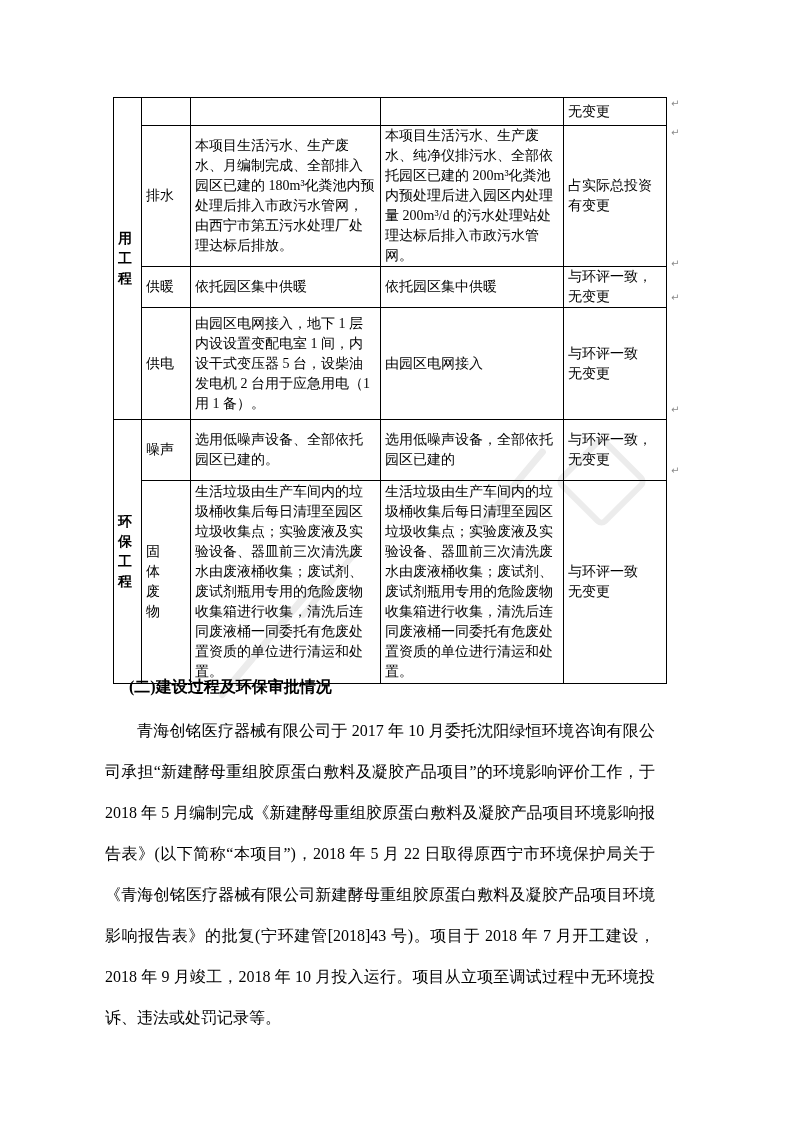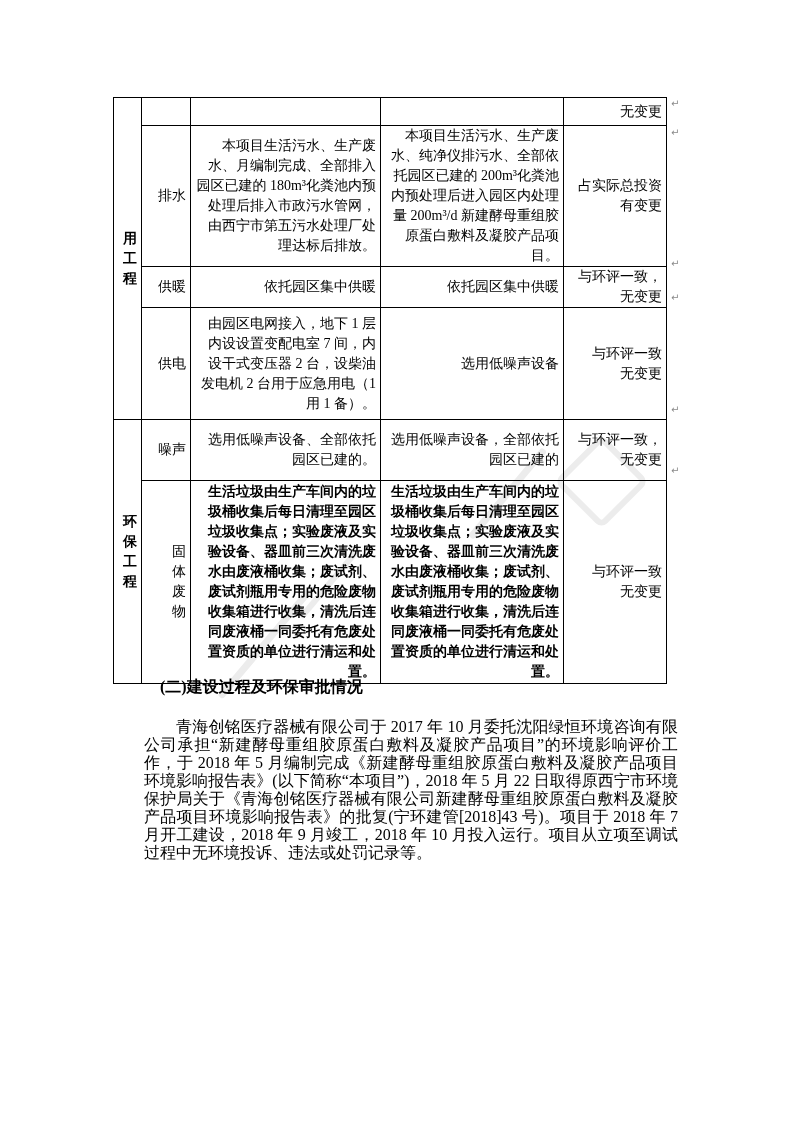--- a/index.html
+++ b/index.html
@@ -13,48 +13,48 @@
   }
 
   
   .tablewrap { position:absolute; left:113px; top:97px; }
   table.cmp { border-collapse:collapse; table-layout:fixed; }
   table.cmp td {
     border:1px solid #000;
     padding:0 4px;
     font-size:14px;
     line-height:20px;
-    text-align:right;
+    text-align:left;
     vertical-align:middle;
     white-space:pre-line;
     overflow:hidden;
   }
   td.group   { font-weight:bold; font-size:15px; line-height:24px; padding:0 2px; }
   td.grp-top { vertical-align:top; padding-top:3px; }
   td.item    { padding:0 2px; }
   td.item-vert { line-height:33px; padding:0 2px; }
-  td.just    { text-align:justify;font-weight:bold; }
+  td.just    { text-align:justify; }
   .rowmark {
     position:absolute; left:558px;
     color:#8a8a8a; font-size:10px; line-height:10px;
     font-family:"DejaVu Sans",sans-serif;
   }
 
   
   .wm { position:absolute; background:#ececec; border-radius:3px; }
   .wm-ring { position:absolute; border:6px solid #ececec; background:transparent; border-radius:8px; }
 
   
-  .content { position:absolute; left:128px; top:672px; width:566px; }
+  .content { position:absolute; left:97px; top:672px; width:566px; }
   h3.sec {
     margin:0; font-size:16px; font-weight:bold;
     line-height:30px; text-indent:2em;
   }
   p.para {
-    margin:16px; font-size:16px; line-height:18px;
+    margin:8px; font-size:16px; line-height:41px;
     text-align:justify; text-indent:2em;
   }
 </style>
 </head>
 <body>
 
 <div class="page">
 
   <div class="wm" style="left:450px; top:490px; width:115px; height:7px; transform:rotate(-50deg);"></div>
   <div class="wm-ring" style="left:568px; top:448px; width:55px; height:55px; transform:rotate(45deg);"></div>
@@ -76,35 +76,35 @@
 工
 程</td>
         <td class="item"></td>
         <td></td>
         <td></td>
         <td>无变更</td>
       </tr>
       <tr style="height:131px">
         <td class="item">排水</td>
         <td>本项目生活污水、生产废水、月编制完成、全部排入园区已建的 180m³化粪池内预处理后排入市政污水管网，由西宁市第五污水处理厂处理达标后排放。</td>
-        <td>本项目生活污水、生产废水、纯净仪排污水、全部依托园区已建的 200m³化粪池内预处理后进入园区内处理量 200m³/d 新建酵母重组胶原蛋白敷料及凝胶产品项目。</td>
+        <td>本项目生活污水、生产废水、纯净仪排污水、全部依托园区已建的 200m³化粪池内预处理后进入园区内处理量 200m³/d 的污水处理站处理达标后排入市政污水管网。</td>
         <td>占实际总投资
 有变更</td>
       </tr>
       <tr style="height:34px">
         <td class="item">供暖</td>
         <td>依托园区集中供暖</td>
         <td>依托园区集中供暖</td>
         <td>与环评一致，
 无变更</td>
       </tr>
       <tr style="height:112px">
         <td class="item">供电</td>
-        <td>由园区电网接入，地下 1 层内设设置变配电室 7 间，内设干式变压器 2 台，设柴油发电机 2 台用于应急用电（1 用 1 备）。</td>
-        <td>选用低噪声设备</td>
+        <td>由园区电网接入，地下 1 层内设设置变配电室 1 间，内设干式变压器 5 台，设柴油发电机 2 台用于应急用电（1 用 1 备）。</td>
+        <td>由园区电网接入</td>
         <td>与环评一致
 无变更</td>
       </tr>
       <tr style="height:61px">
         <td class="group" rowspan="2">环
 保
 工
 程</td>
         <td class="item">噪声</td>
         <td>选用低噪声设备、全部依托园区已建的。</td>

